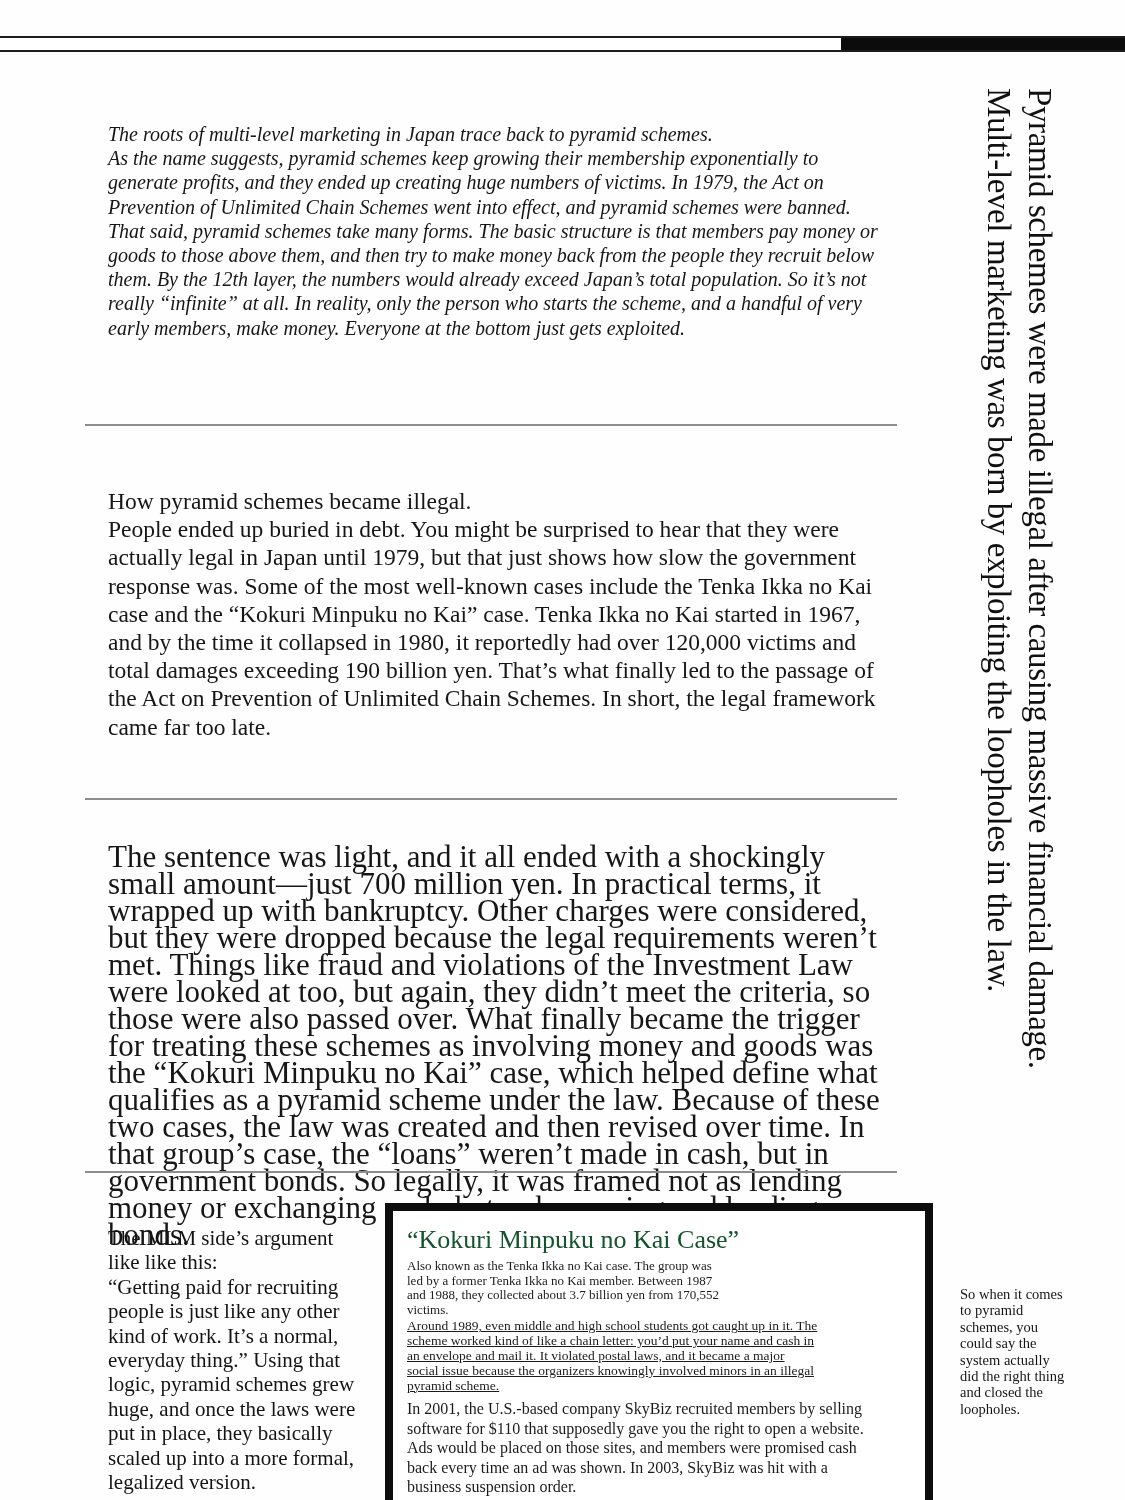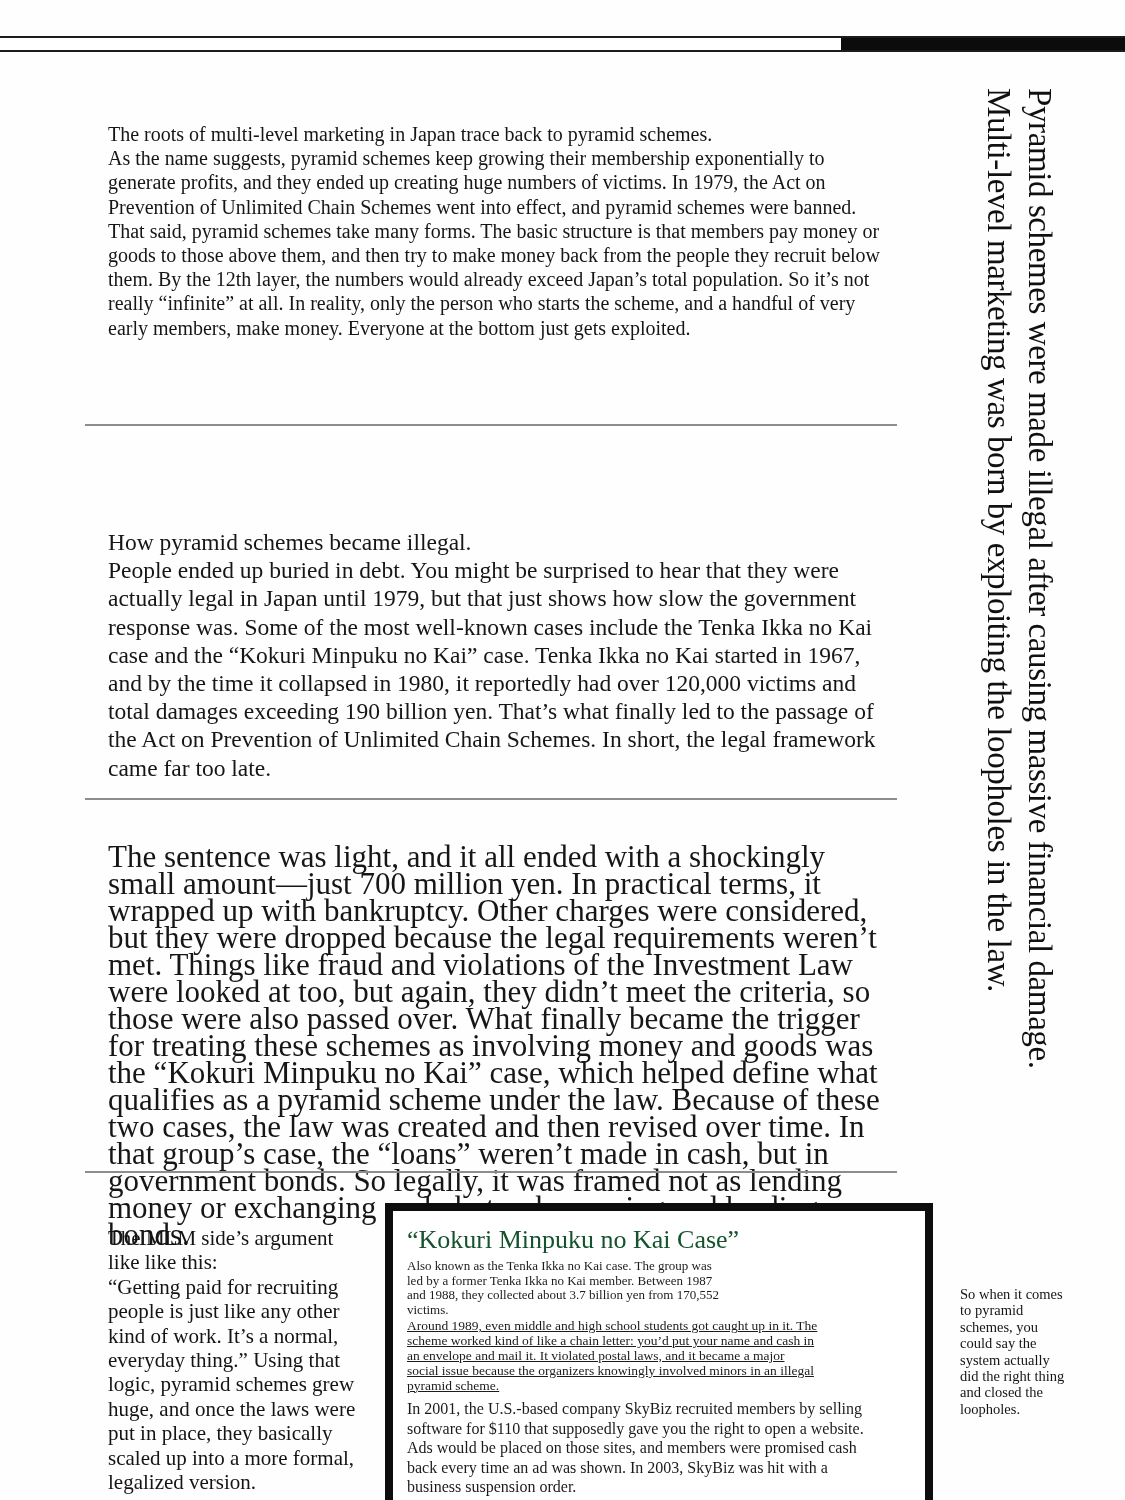--- a/index.html
+++ b/index.html
@@ -18,22 +18,22 @@
   
   .v-headline{
     position:absolute;left:1060px;top:88px;width:1034px;height:84px;
     transform:rotate(90deg);transform-origin:top left;
     font-size:33px;line-height:41px;letter-spacing:-0.4px;color:#101010;
     white-space:nowrap;
   }
 
   
   .sec{position:absolute;left:108px;width:784px;}
-  .sec-1{top:122px;font-size:20px;line-height:24.2px;}
-  .sec-2{top:487px;font-size:23.5px;line-height:28.2px;margin-top:41px;}
+  .sec-1{top:122px;font-size:20px;line-height:24.2px;font-style:italic;}
+  .sec-2{top:487px;font-size:23.5px;line-height:28.2px;}
   .sec-3{top:843px;font-size:31px;line-height:27px;}
   .lead{display:block;}
 
   .divider{position:absolute;left:85px;width:812px;height:2px;background:#8d8d8d;}
   .divider-1{top:424px;}
   .divider-2{top:798px;}
   .divider-3{top:1171px;}
 
   
   .left-note{position:absolute;left:108px;top:1226px;width:258px;

